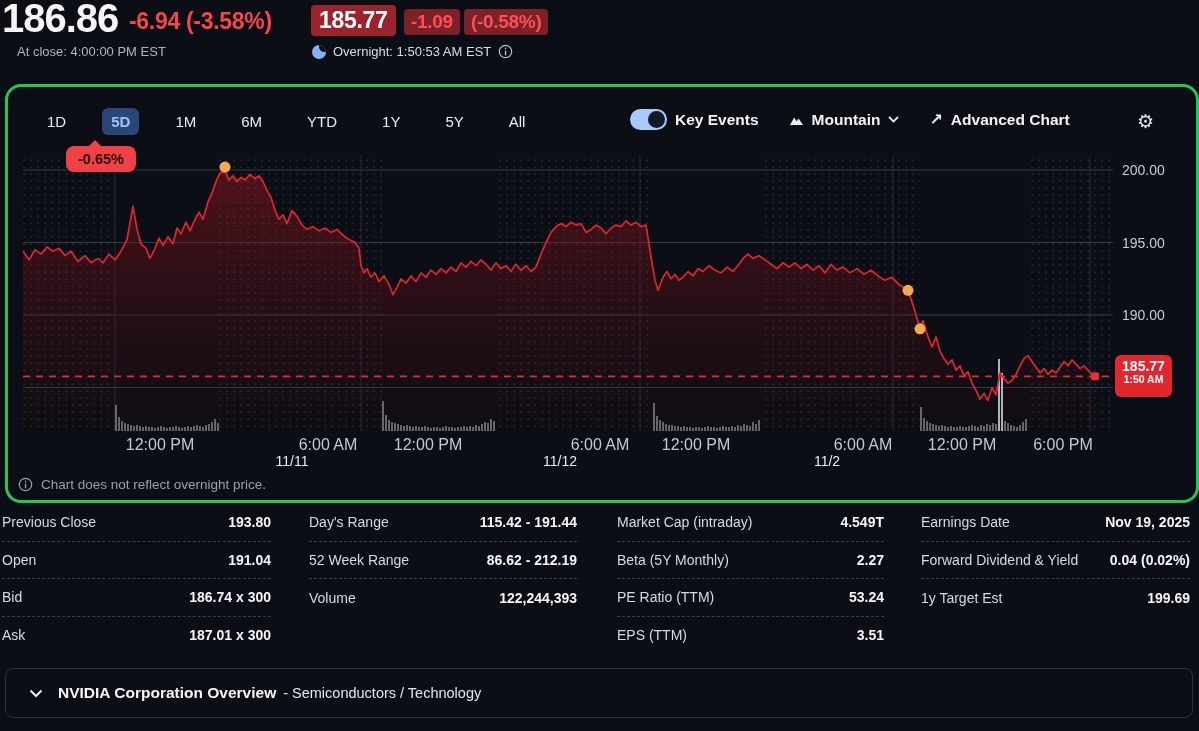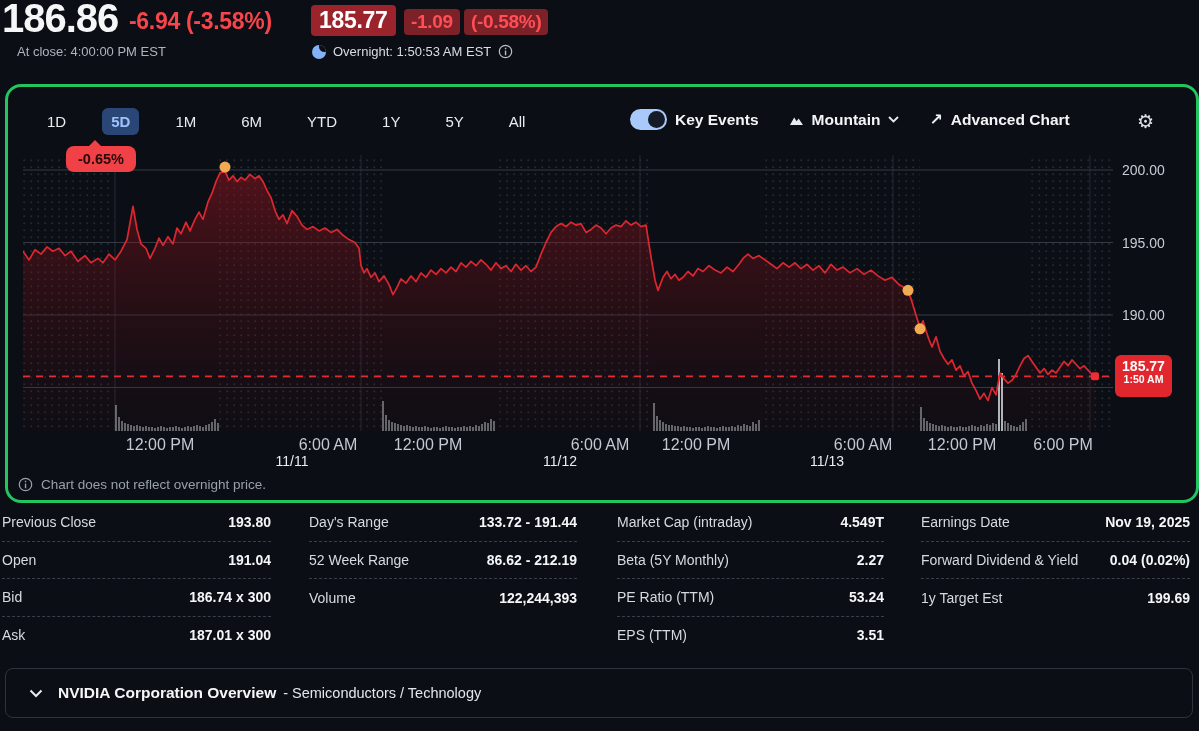--- a/index.html
+++ b/index.html
@@ -321,21 +321,21 @@
       <span class="x-tick" style="left: 152px; top: 349px;">12:00 PM</span>
       <span class="x-tick" style="left: 320px; top: 349px;">6:00 AM</span>
       <span class="x-tick" style="left: 420px; top: 349px;">12:00 PM</span>
       <span class="x-tick" style="left: 592px; top: 349px;">6:00 AM</span>
       <span class="x-tick" style="left: 688px; top: 349px;">12:00 PM</span>
       <span class="x-tick" style="left: 855px; top: 349px;">6:00 AM</span>
       <span class="x-tick" style="left: 954px; top: 349px;">12:00 PM</span>
       <span class="x-tick" style="left: 1055px; top: 349px;">6:00 PM</span>
       <span class="x-date" style="left: 284px; top: 366px;">11/11</span>
       <span class="x-date" style="left: 552px; top: 366px;">11/12</span>
-      <span class="x-date" style="left: 819px; top: 366px;">11/13</span>
+      <span class="x-date" style="left: 819px; top: 366px;">11/2</span>
     </div>
 
   <div id="stats">
       <div class="stat-col" style="left: 2px; width: 269px;">
         <div class="stat-row">
           <span class="stat-label">Previous Close</span>
           <span class="stat-value">193.80</span>
         </div>
         <div class="stat-row">
           <span class="stat-label">Open</span>
@@ -346,21 +346,21 @@
           <span class="stat-value">186.74 x 300</span>
         </div>
         <div class="stat-row">
           <span class="stat-label">Ask</span>
           <span class="stat-value">187.01 x 300</span>
         </div>
       </div>
       <div class="stat-col" style="left: 309px; width: 268px;">
         <div class="stat-row">
           <span class="stat-label">Day's Range</span>
-          <span class="stat-value">133.72 - 191.44</span>
+          <span class="stat-value">115.42 - 191.44</span>
         </div>
         <div class="stat-row">
           <span class="stat-label">52 Week Range</span>
           <span class="stat-value">86.62 - 212.19</span>
         </div>
         <div class="stat-row">
           <span class="stat-label">Volume</span>
           <span class="stat-value">122,244,393</span>
         </div>
       </div>

